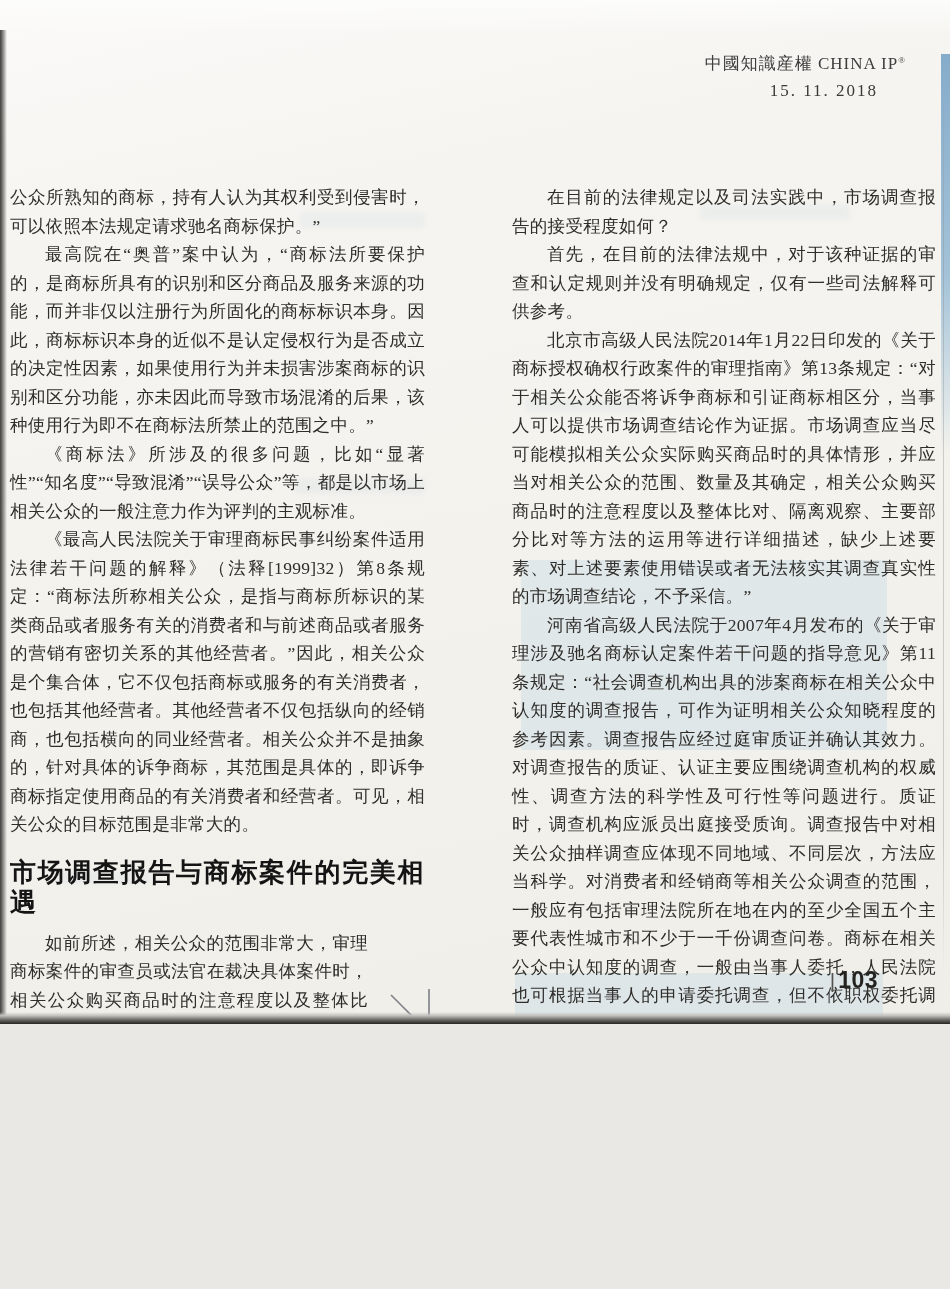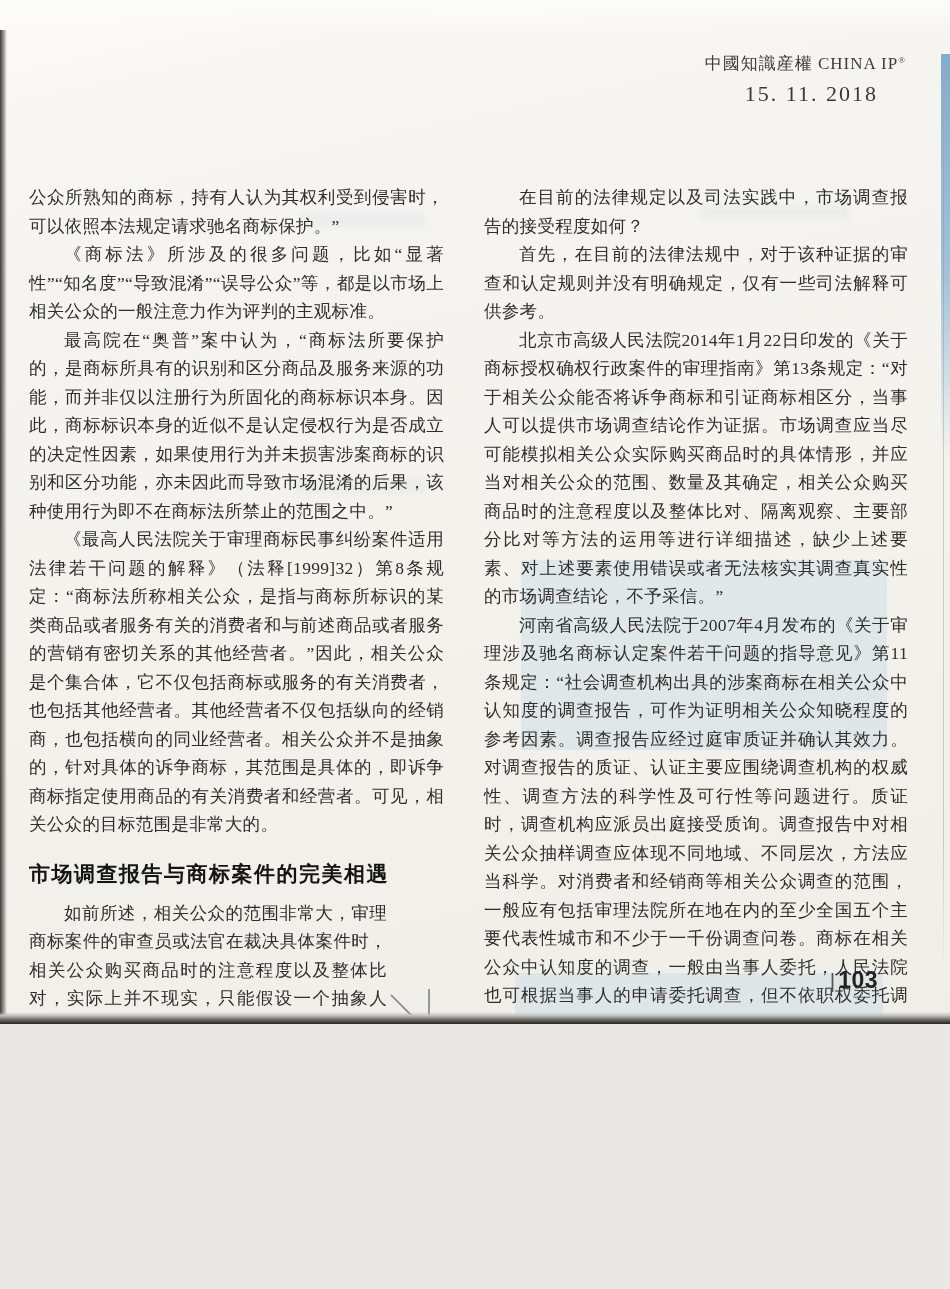--- a/index.html
+++ b/index.html
@@ -16,31 +16,31 @@
   .edge-bottom{position:absolute;left:0;right:0;bottom:0;height:12px;
     background:linear-gradient(to bottom,rgba(216,215,211,0) 0%,#c2c1bd 30%,#6b6a66 65%,#24231f 100%);z-index:4;}
   .edge-right-blue{position:absolute;right:0;top:54px;width:9px;height:400px;
     background:linear-gradient(to bottom,#86accb 0%,#a3c2d8 55%,rgba(170,198,218,0) 100%);z-index:3;}
   .edge-right-line{position:absolute;right:6px;top:80px;bottom:50px;width:1px;
     background:linear-gradient(to bottom,rgba(140,140,138,0),rgba(140,140,138,.38) 15%,rgba(140,140,138,.38) 85%,rgba(140,140,138,0));z-index:3;}
   
   .header{position:absolute;top:52px;right:44px;text-align:right;color:#3e3d3b;z-index:2;}
   .header .mag{font-size:17px;letter-spacing:1px;}
   .header .mag sup{font-size:9px;vertical-align:6px;}
-  .header .date{font-size:22px;margin-top:6px;padding-right:28px;letter-spacing:2px;color:#3a3936;}
+  .header .date{font-size:17px;margin-top:6px;padding-right:28px;letter-spacing:2px;color:#3a3936;}
   
   .col{position:absolute;top:183px;font-size:17.5px;line-height:28.5px;color:#2f2e2b;
     text-align:justify;letter-spacing:.3px;z-index:2;}
-  .col-left{left:29px;width:415px;}
-  .col-right{left:484px;width:424px;}
+  .col-left{left:10px;width:415px;}
+  .col-right{left:512px;width:424px;}
   .col p{margin:0;}
   .indent{text-indent:2em;}
   .section-heading{
-    font-family:Liberation Serif, serif;
-    font-size:21px;font-weight:bold;color:#141414;letter-spacing:1.5px;
+    font-family:Liberation Mono, monospace;
+    font-size:26px;font-weight:bold;color:#141414;letter-spacing:1.5px;
     margin:20px 0 10px 0;line-height:30px;text-indent:0;}
   .pq-spacer{float:right;width:57px;height:237px;margin-top:84px;}
   
   .pull-quote{position:absolute;left:383px;top:986px;width:129px;z-index:2;}
   .pq-arrow{display:block;margin-left:5px;}
   .pq-rule{height:2px;background:#4b5372;margin-top:3px;}
   .pq-text{margin-top:11px;padding-left:7px;
     font-family:"Liberation Sans","DejaVu Sans",sans-serif;
     font-weight:bold;font-size:14.5px;line-height:27px;letter-spacing:.5px;
     color:#3c50a4;text-align:justify;}
@@ -69,22 +69,22 @@
   <div class="ghost" style="left:120px;top:1182px;width:200px;height:14px;"></div>
   <div class="ghost" style="left:60px;top:872px;width:90px;height:12px;"></div>
 
   <div class="header">
     <div class="mag"><span>中國知識産權 CHINA IP</span><sup>®</sup></div>
     <div class="date">15. 11. 2018</div>
   </div>
 
   <div class="col col-left">
     <p>公众所熟知的商标，持有人认为其权利受到侵害时，可以依照本法规定请求驰名商标保护。”</p>
+    <p class="indent">最高院在“奥普”案中认为，“商标法所要保护的，是商标所具有的识别和区分商品及服务来源的功能，而并非仅以注册行为所固化的商标标识本身。因此，商标标识本身的近似不是认定侵权行为是否成立的决定性因素，如果使用行为并未损害涉案商标的识别和区分功能，亦未因此而导致市场混淆的后果，该种使用行为即不在商标法所禁止的范围之中。”</p>
     <p class="indent">《商标法》所涉及的很多问题，比如“显著性”“知名度”“导致混淆”“误导公众”等，都是以市场上相关公众的一般注意力作为评判的主观标准。</p>
-    <p class="indent">最高院在“奥普”案中认为，“商标法所要保护的，是商标所具有的识别和区分商品及服务来源的功能，而并非仅以注册行为所固化的商标标识本身。因此，商标标识本身的近似不是认定侵权行为是否成立的决定性因素，如果使用行为并未损害涉案商标的识别和区分功能，亦未因此而导致市场混淆的后果，该种使用行为即不在商标法所禁止的范围之中。”</p>
     <p class="indent">《最高人民法院关于审理商标民事纠纷案件适用法律若干问题的解释》（法释[1999]32）第8条规定：“商标法所称相关公众，是指与商标所标识的某类商品或者服务有关的消费者和与前述商品或者服务的营销有密切关系的其他经营者。”因此，相关公众是个集合体，它不仅包括商标或服务的有关消费者，也包括其他经营者。其他经营者不仅包括纵向的经销商，也包括横向的同业经营者。相关公众并不是抽象的，针对具体的诉争商标，其范围是具体的，即诉争商标指定使用商品的有关消费者和经营者。可见，相关公众的目标范围是非常大的。</p>
     <h2 class="section-heading">市场调查报告与商标案件的完美相遇</h2>
     <p class="indent"><span class="pq-spacer"></span><span>如前所述，相关公众的范围非常大，审理商标案件的审查员或法官在裁决具体案件时，相关公众购买商品时的注意程度以及整体比对，实际上并不现实，只能假设一个抽象人物，进而进行替代性的判定。而市场调查报告是基于对公众的深入调查之后归纳研究而成的书面报告，正是相关公众思想和意见的真实反馈。显然，市场调查报告对于审查员和法官而言，能够更加直观、具体、全面地了解待证事实在相关公众中的意见，直达要害。因此，越来越多的法律界人士以及案件当事人认识到市场调查报告在诉讼中的作用。</span></p>
   </div>
 
   <div class="pull-quote">
     <svg class="pq-arrow" width="50" height="52" viewBox="0 0 50 52">
       <line x1="3" y1="9" x2="41" y2="47" stroke="#82868c" stroke-width="1.7"></line>
       <line x1="41" y1="3" x2="41" y2="47" stroke="#82868c" stroke-width="1.7"></line>
       <line x1="41" y1="47" x2="29" y2="42" stroke="#82868c" stroke-width="2"></line>

